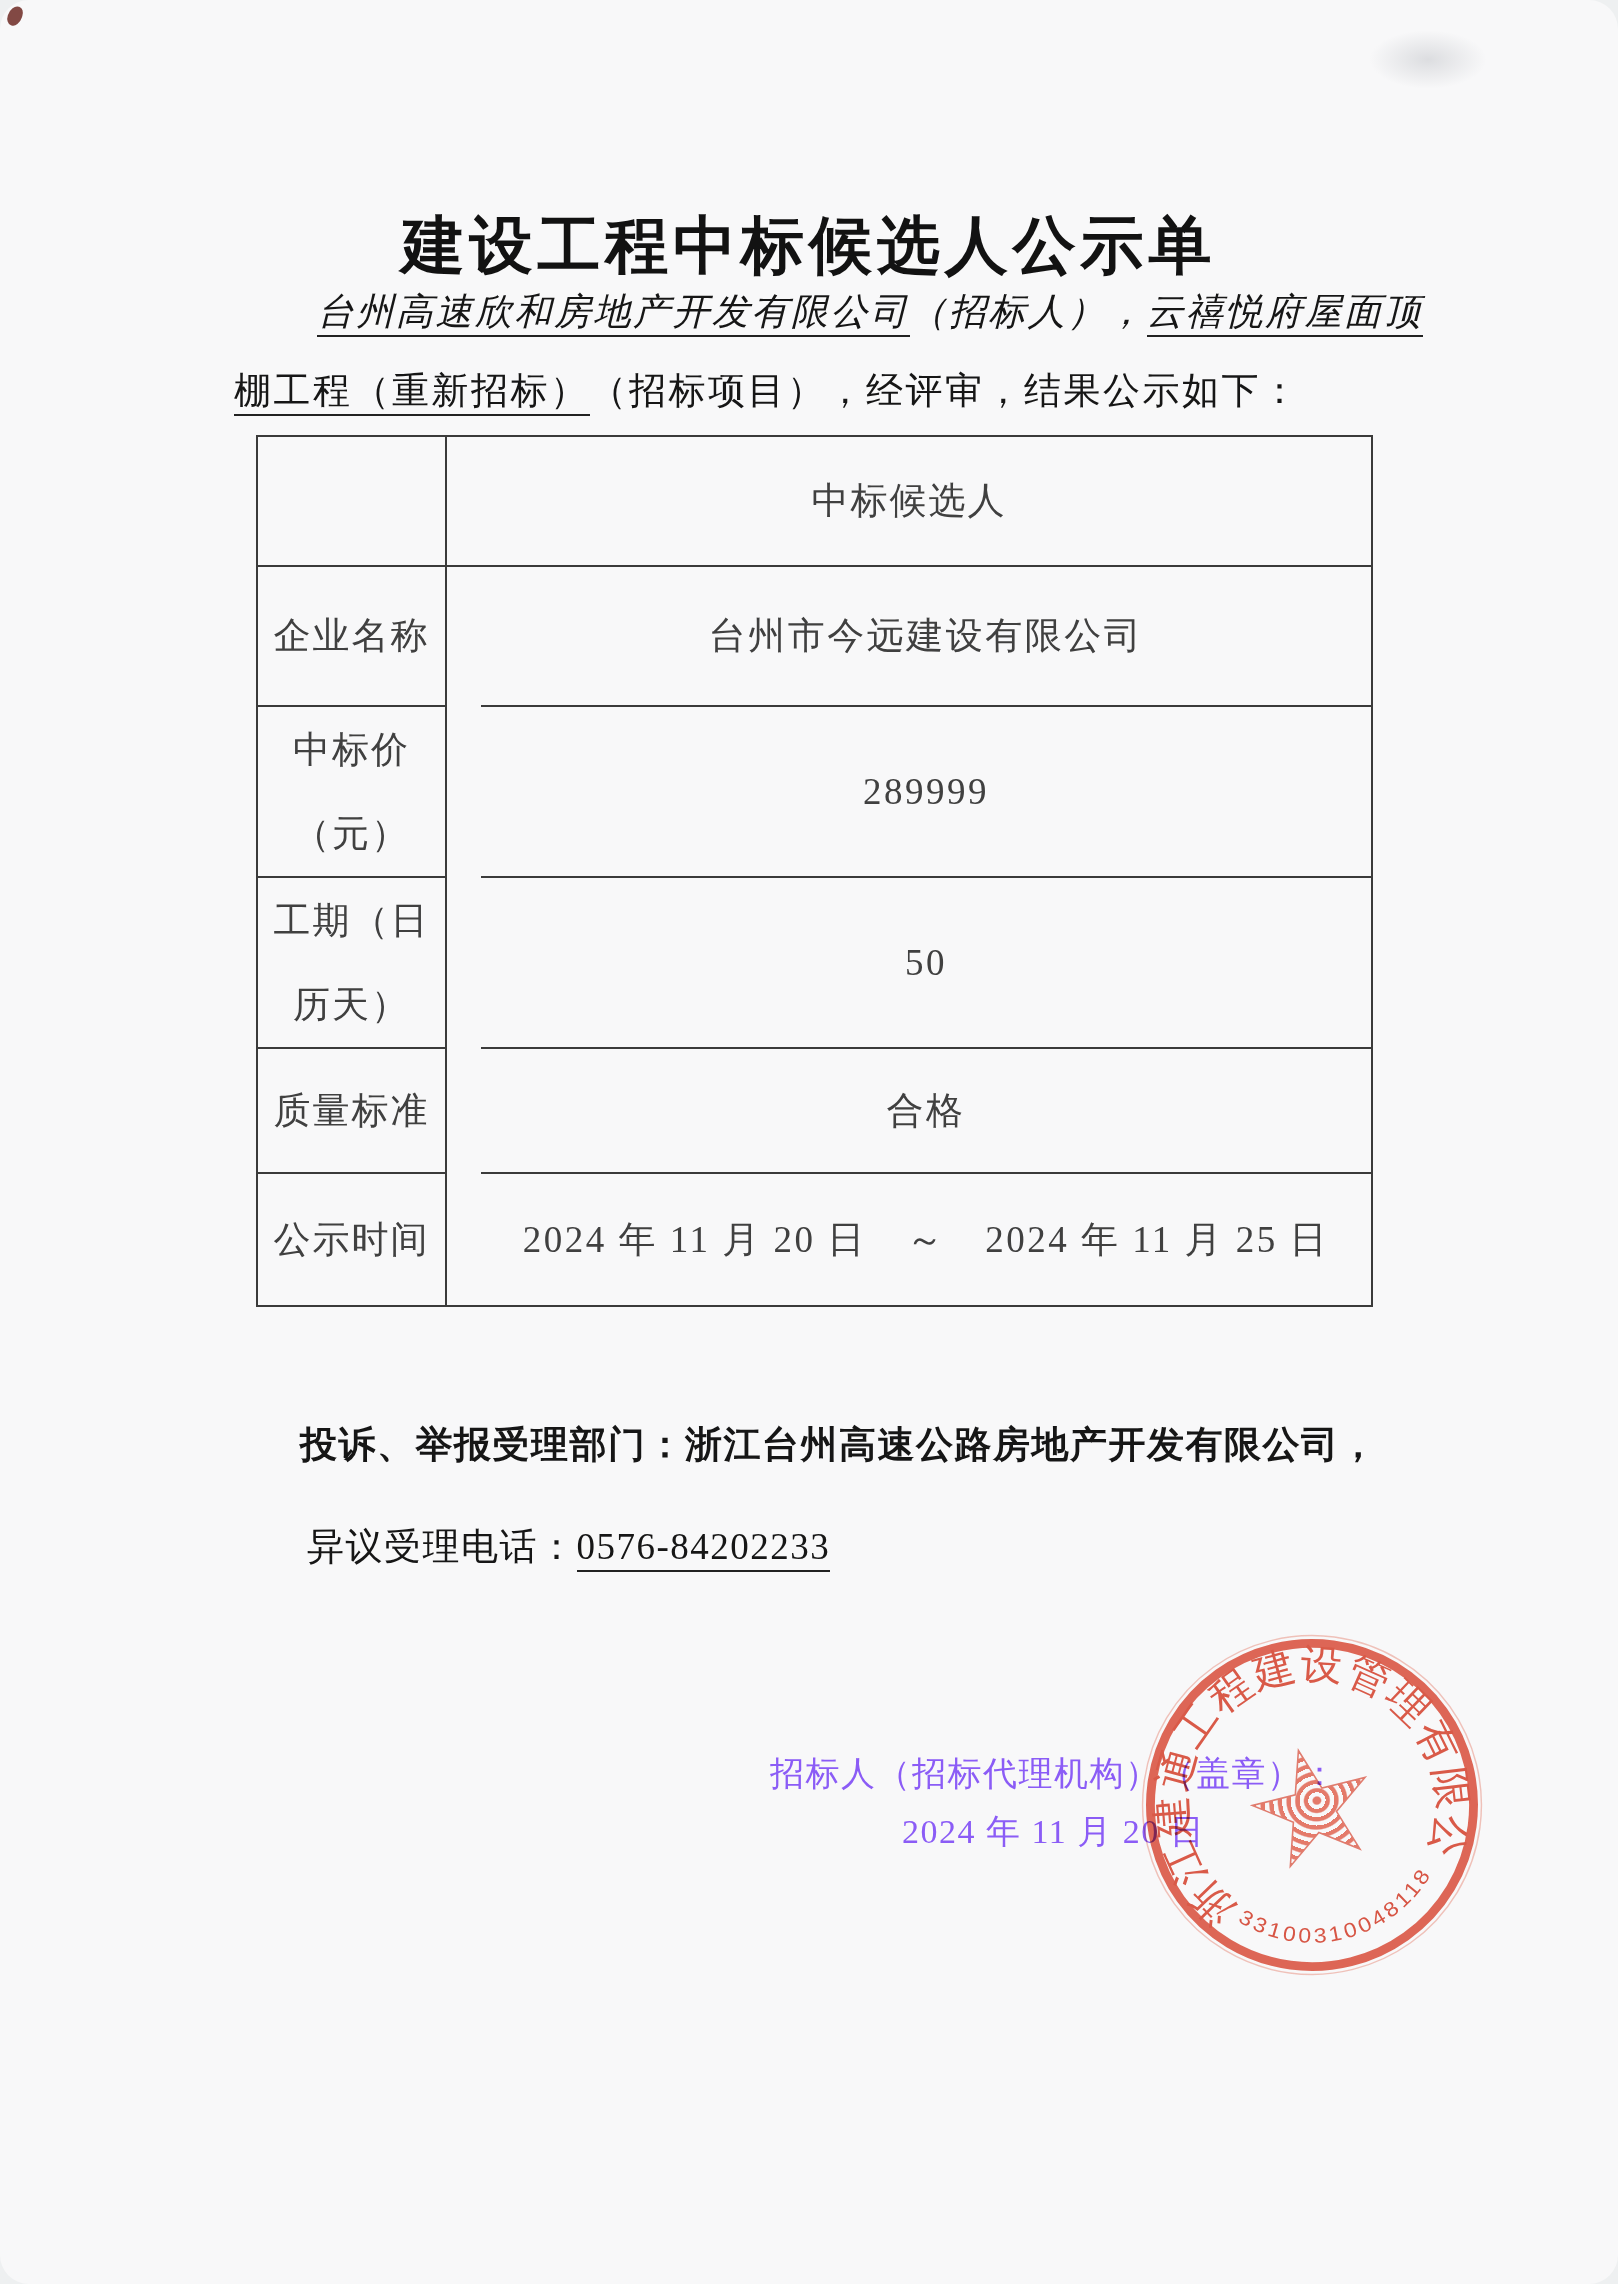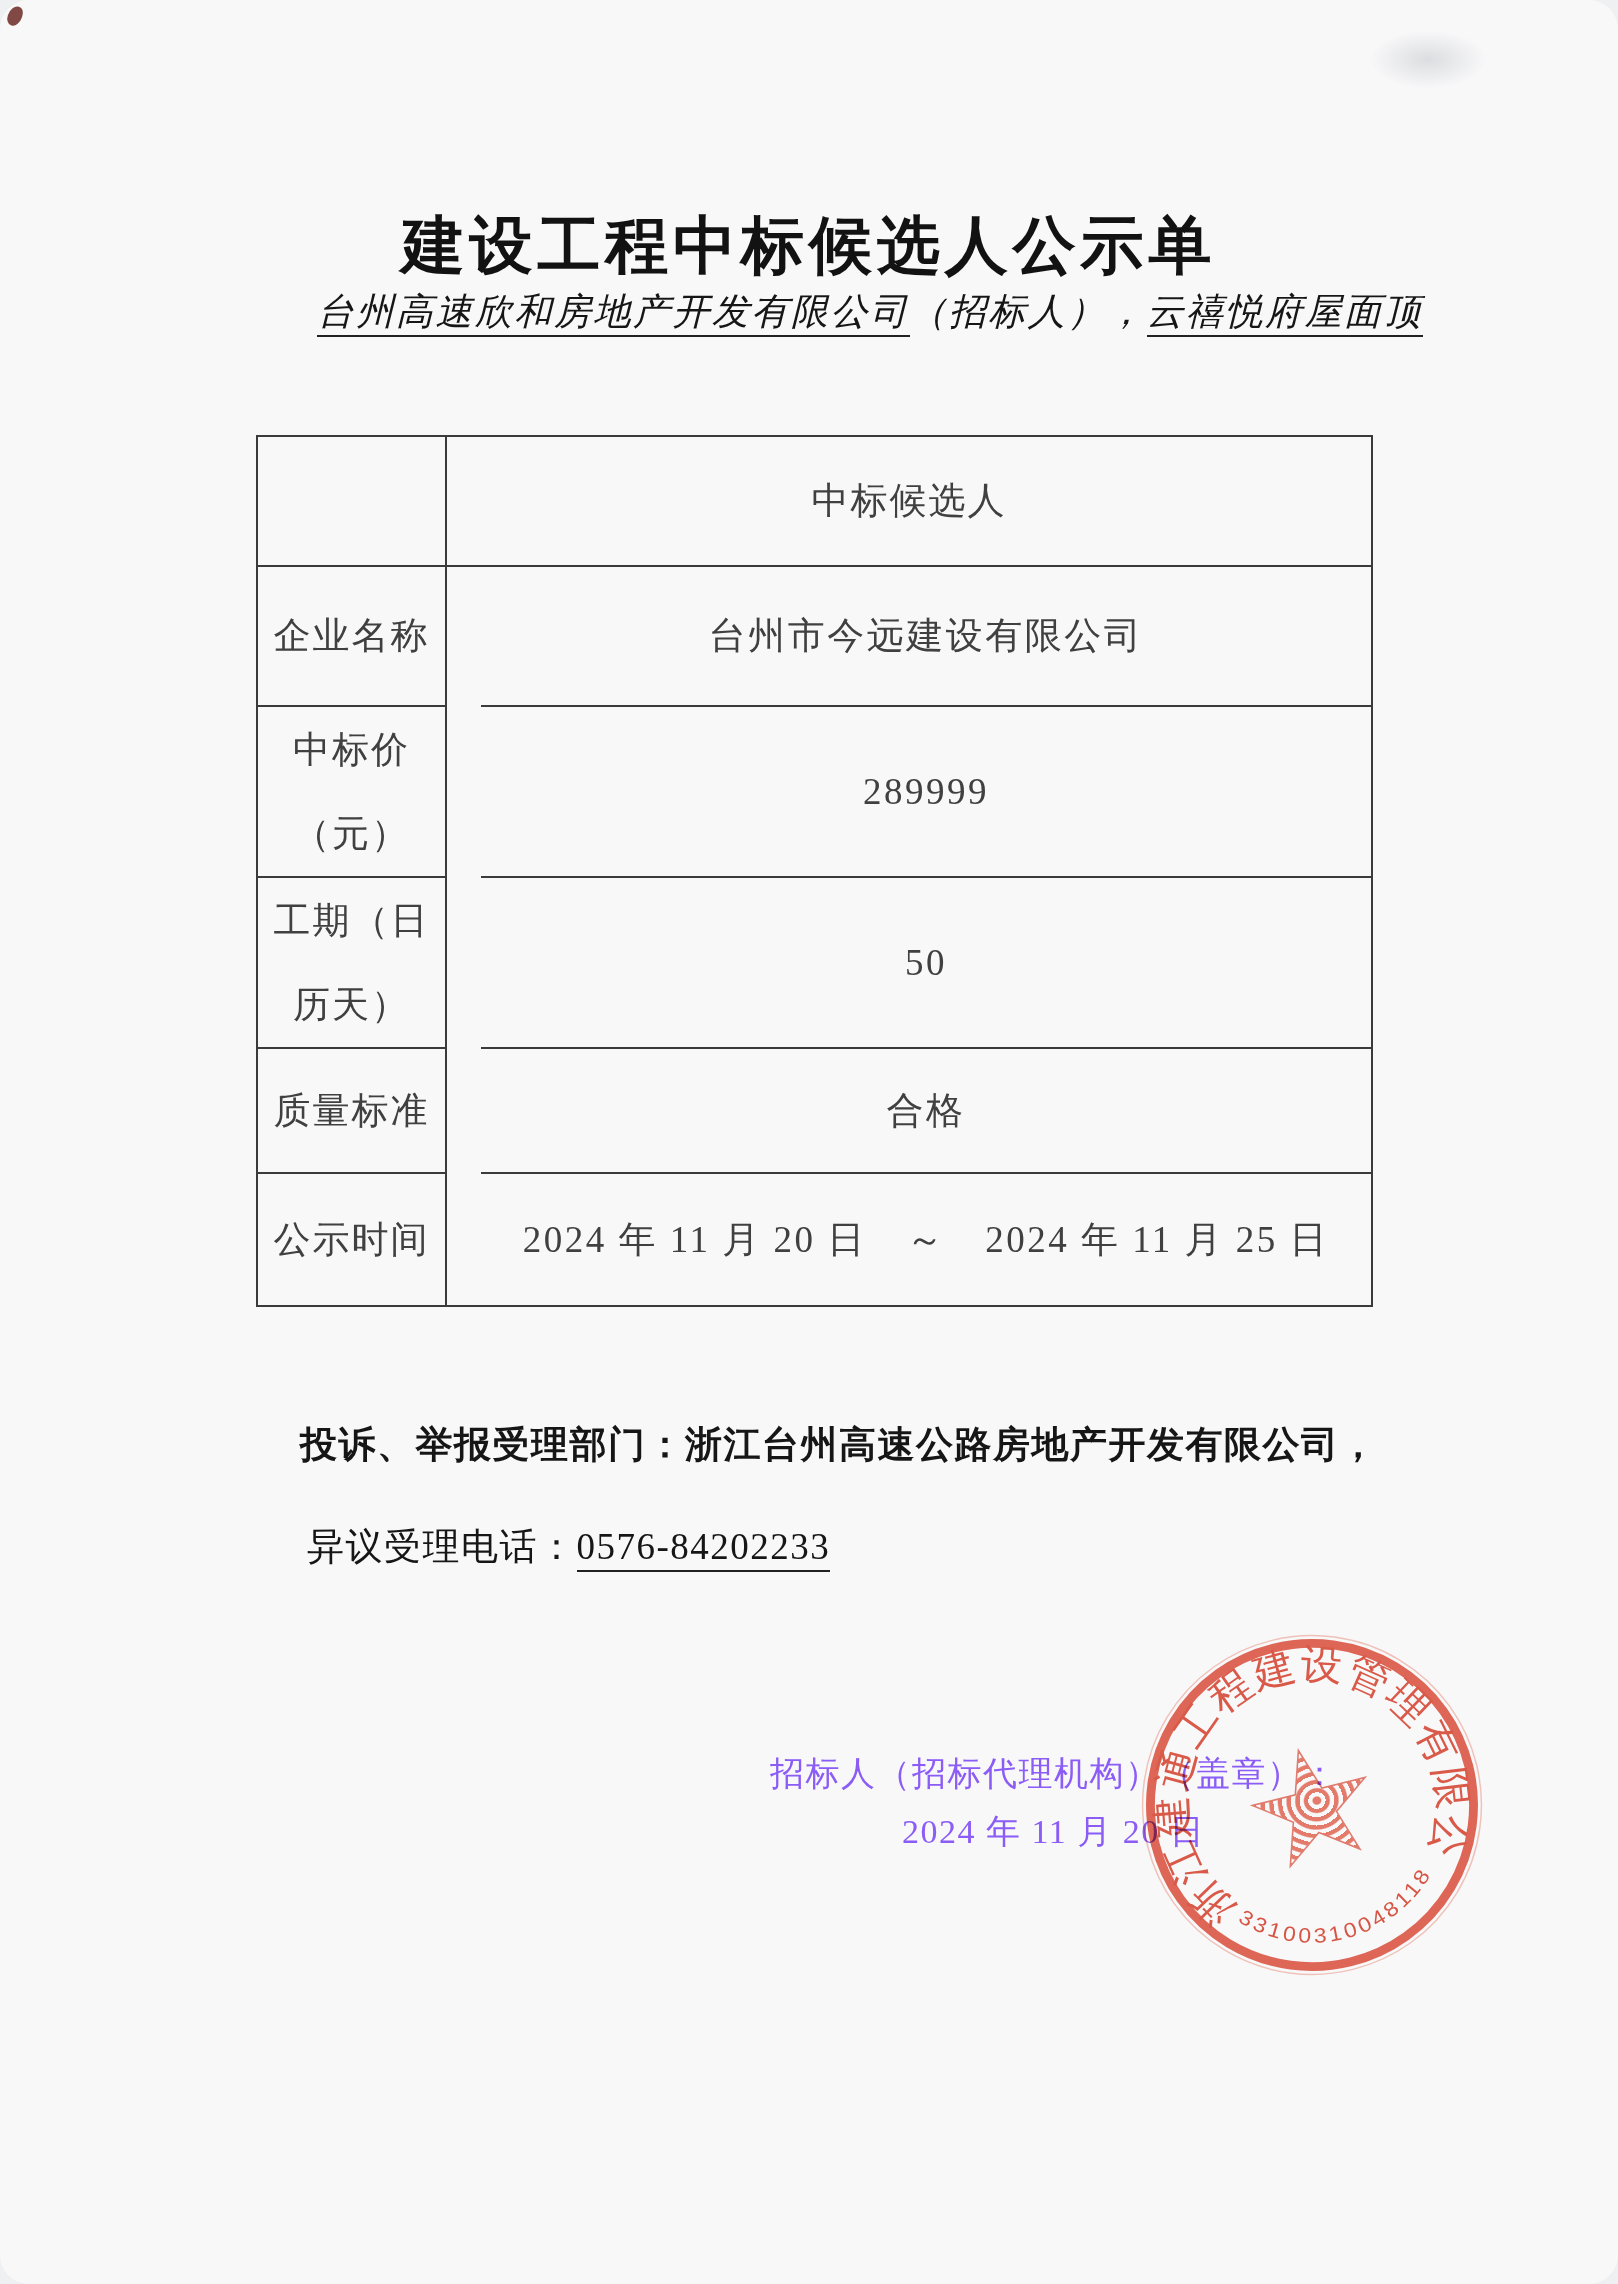--- a/index.html
+++ b/index.html
@@ -125,20 +125,23 @@
 
 <div class="page">
 
   <div class="artifact-dot"></div>
   <div class="artifact-smudge"></div>
 
   <div class="doc-title">建设工程中标候选人公示单</div>
 
   <div class="intro-line intro-line-1">
     <span class="u">台州高速欣和房地产开发有限公司</span><span>（招标人），</span><span class="u">云禧悦府屋面顶</span>
+  </div>
+  <div class="intro-line intro-line-2">
+    <span class="u">棚工程（重新招标）</span><span>（招标项目），经评审，结果公示如下：</span>
   </div>
 
   <div class="bid-table">
 
     <div class="cell"></div>
     <div class="cell last-col">中标候选人</div>
 
     <div class="cell">企业名称</div>
     <div class="cell last-col value-cell">台州市今远建设有限公司</div>
 

